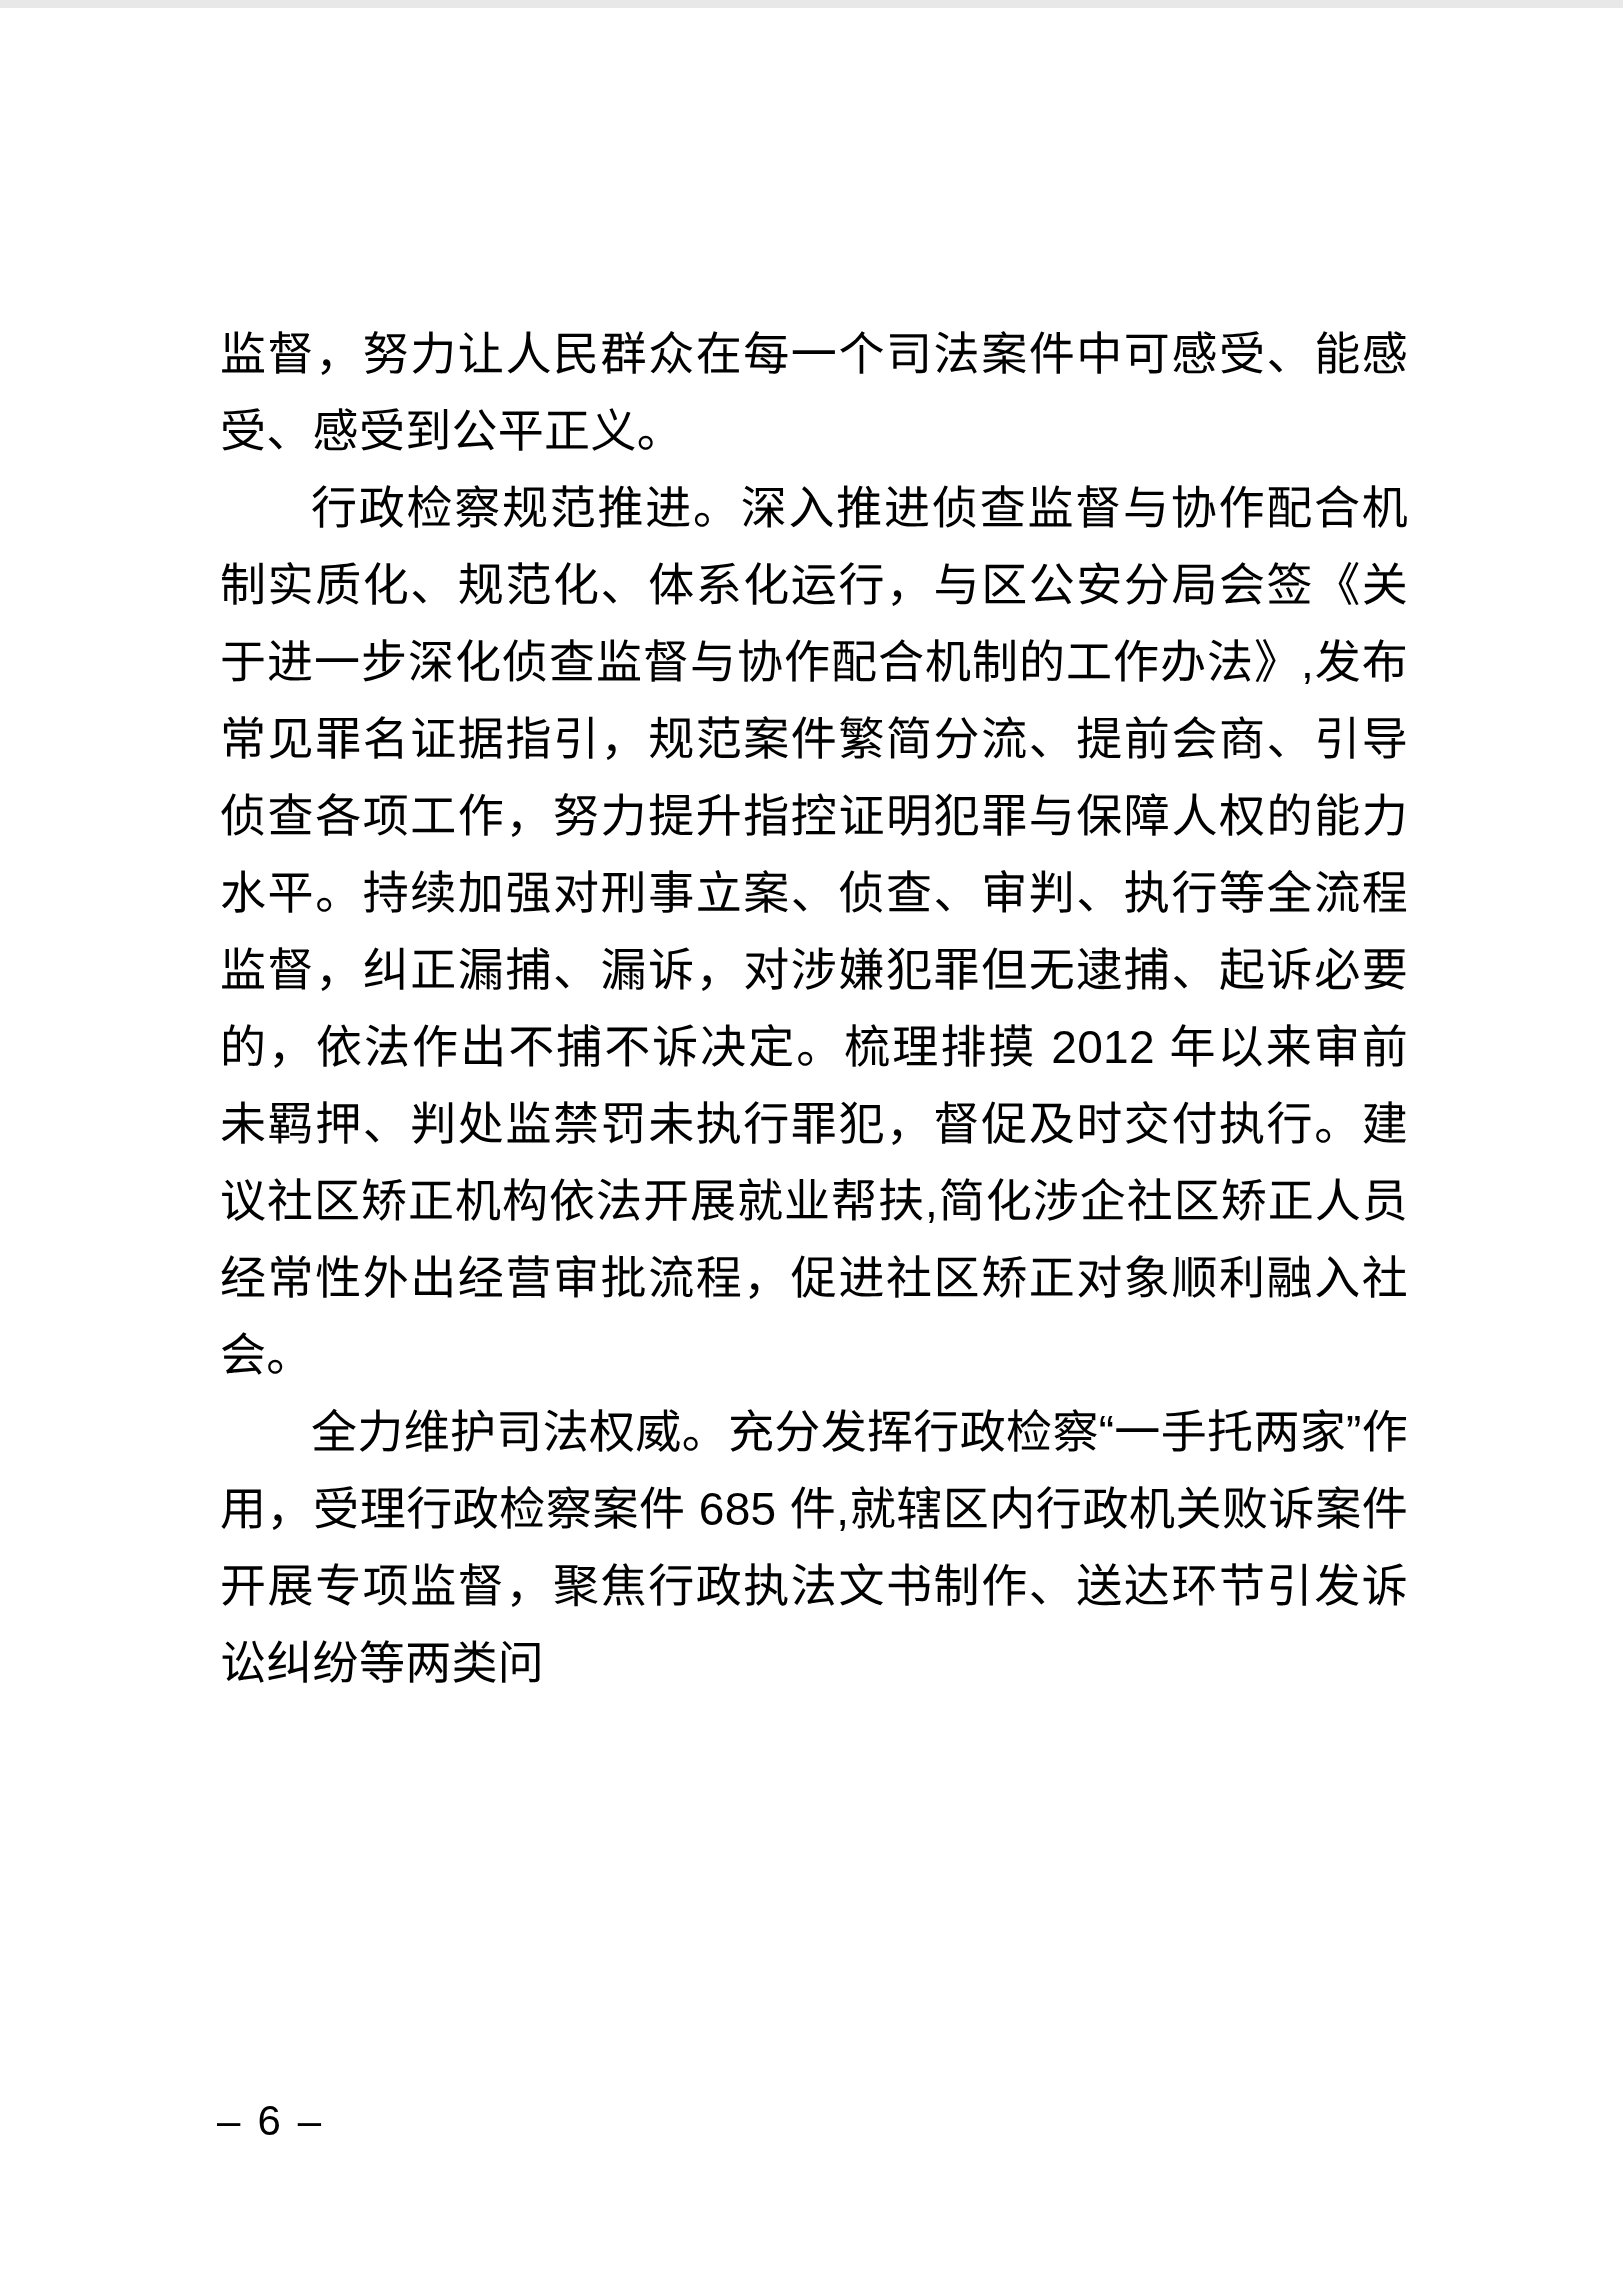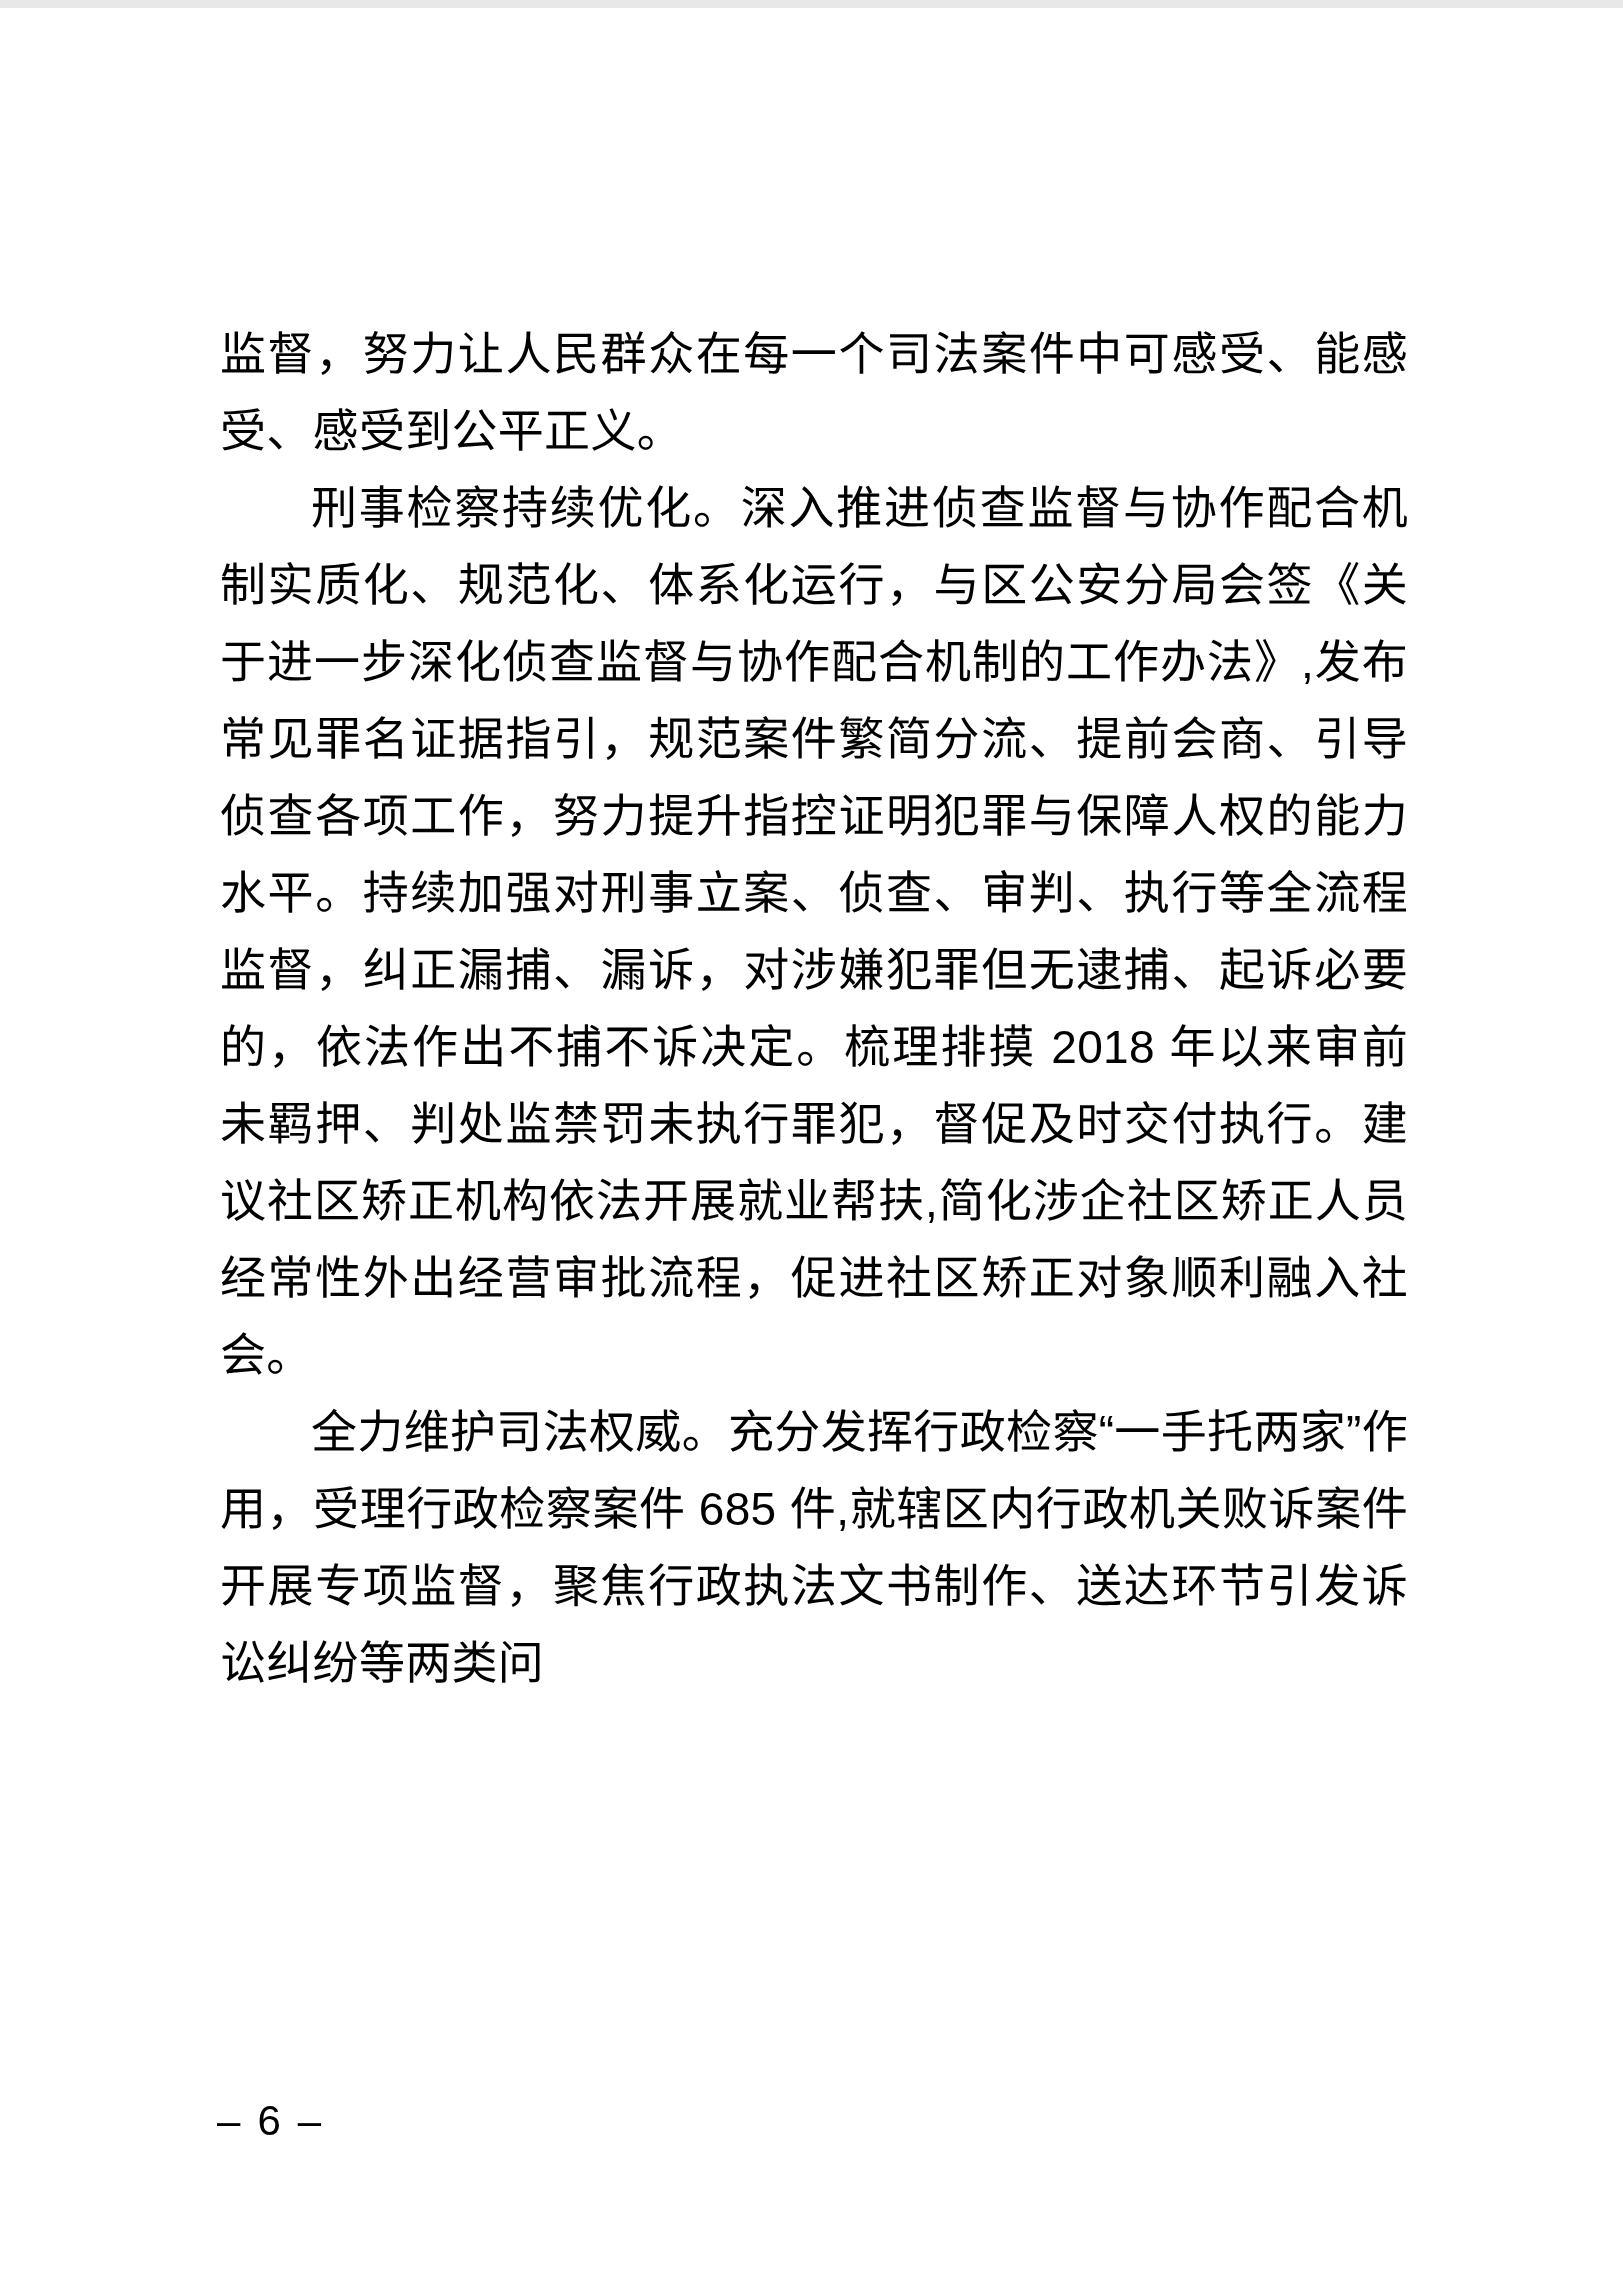--- a/index.html
+++ b/index.html
@@ -50,21 +50,21 @@
 </style>
 </head>
 <body>
 
 <div class="page">
 
   <div class="text-block">
 
     <p><span>监督，努力让人民群众在每一个司法案件中可感受、能感受、感受到公平正义。</span></p>
 
-    <p class="indent"><span class="lead">刑事检察持续优化。</span><span>深入推进侦查监督与协作配合机制实质化、规范化、体系化运行，与区公安分局会签《关于进一步深化侦查监督与协作配合机制的工作办法》,发布常见罪名证据指引，规范案件繁简分流、提前会商、引导侦查各项工作，努力提升指控证明犯罪与保障人权的能力水平。持续加强对刑事立案、侦查、审判、执行等全流程监督，纠正漏捕、漏诉，对涉嫌犯罪但无逮捕、起诉必要的，依法作出不捕不诉决定。梳理排摸 2018 年以来审前未羁押、判处监禁罚未执行罪犯，督促及时交付执行。建议社区矫正机构依法开展就业帮扶,简化涉企社区矫正人员经常性外出经营审批流程，促进社区矫正对象顺利融入社会。</span></p>
+    <p class="indent"><span class="lead">行政检察规范推进。</span><span>深入推进侦查监督与协作配合机制实质化、规范化、体系化运行，与区公安分局会签《关于进一步深化侦查监督与协作配合机制的工作办法》,发布常见罪名证据指引，规范案件繁简分流、提前会商、引导侦查各项工作，努力提升指控证明犯罪与保障人权的能力水平。持续加强对刑事立案、侦查、审判、执行等全流程监督，纠正漏捕、漏诉，对涉嫌犯罪但无逮捕、起诉必要的，依法作出不捕不诉决定。梳理排摸 2012 年以来审前未羁押、判处监禁罚未执行罪犯，督促及时交付执行。建议社区矫正机构依法开展就业帮扶,简化涉企社区矫正人员经常性外出经营审批流程，促进社区矫正对象顺利融入社会。</span></p>
 
 
     <p class="indent"><span class="lead">全力维护司法权威。</span><span>充分发挥行政检察“一手托两家”作用，受理行政检察案件 685 件,就辖区内行政机关败诉案件开展专项监督，聚焦行政执法文书制作、送达环节引发诉讼纠纷等两类问</span></p>
 
   </div>
 
   <div class="page-number">– 6 –</div>
 
 </div>
 

